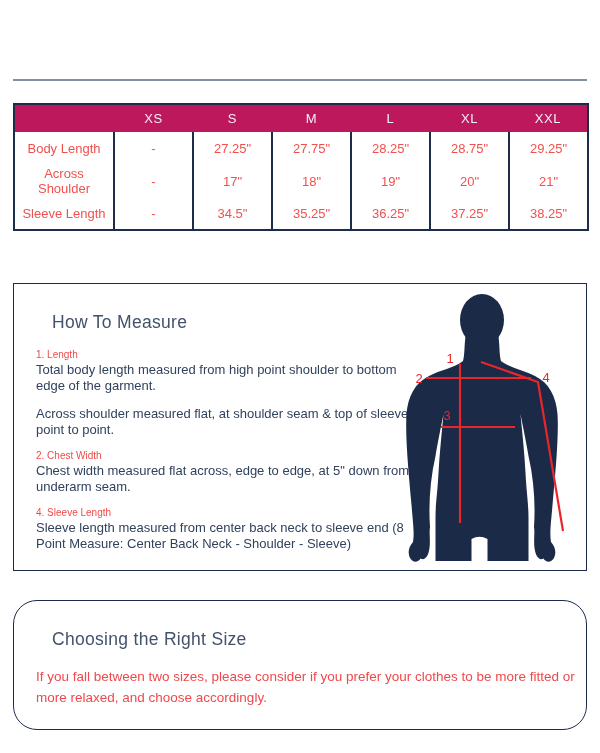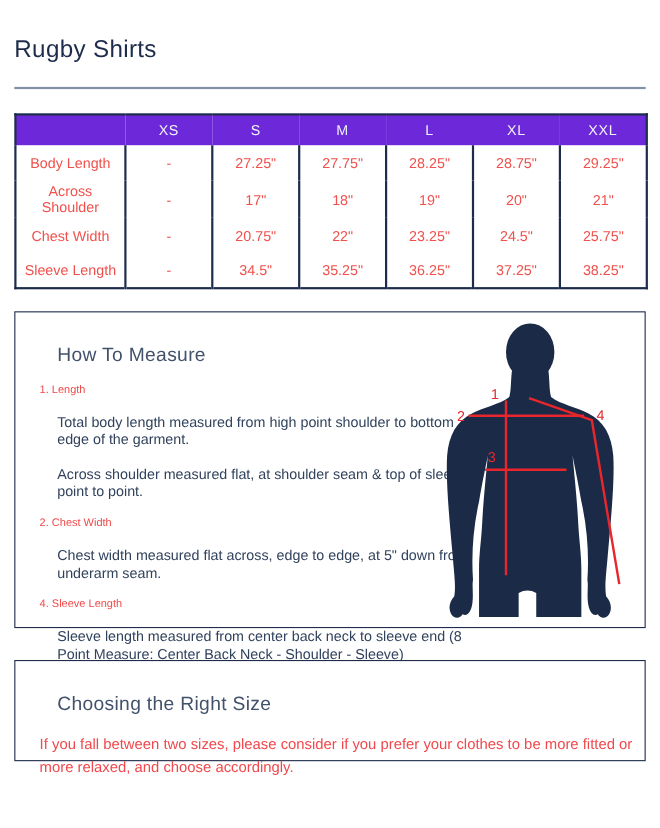--- a/index.html
+++ b/index.html
@@ -20,65 +20,64 @@
     background: #8290a3;
   }
   table.size-table {
     position: absolute; left: 13px; top: 103px; width: 574px;
     border-collapse: collapse; table-layout: fixed;
     border: 2px solid #1d2c4b;
   }
   table.size-table col.c-label { width: 100px; }
   table.size-table col.c-size { width: 79px; }
   table.size-table th {
-    background: #6d28d9; color: #eef1f6; font-weight: 300;
+    background: #be185d; color: #eef1f6; font-weight: 300;
     font-size: 13px; letter-spacing: 0.6px; height: 28px; padding: 0;
   }
   table.size-table td {
     height: 32px; padding: 2px; text-align: center;
     color: #f0514d; font-size: 13px; font-weight: 300;
   }
   table.size-table td + td { border-left: 2px solid #1d2c4b; }
   td.rowlabel { font-size: 12.5px; }
   .panel {
     position: absolute; left: 13px; width: 574px;
     border: 1.6px solid #1d2c4b; background: #ffffff;
   }
   .measure-panel { top: 283px; height: 288px; }
-  .sizing-panel { top: 600px; height: 92px; }
+  .sizing-panel { top: 600px; height: 130px; border-radius: 24px; }
   .panel-content { padding: 12px 0 0 22px; }
   .section-title {
     margin: 16px; font-size: 17.5px; font-weight: 300;
     letter-spacing: 0.3px; color: #42526b;
   }
   .m-item { margin: 13px 0 0 0; width: 378px; }
   .m-item:first-of-type { margin-top: 7px; }
   .m-item-heading {
     margin: 0 0 2px 0; font-size: 10px; font-weight: 300;
     color: #f04a4a;
   }
   .m-item-text {
-    margin: 16px; font-size: 13px; font-weight: 300; line-height: 15.5px;
+    margin: 0; font-size: 13px; font-weight: 300; line-height: 15.5px;
     color: #31425c; width: 378px;
   }
   .diagram {
     position: absolute; left: 384px; top: 3px; width: 186px; height: 282px;
   }
   .sizing-text {
     margin: 14px 0 0 0; width: 545px;
     font-size: 13.5px; font-weight: 300; line-height: 21px;
     color: #f0484c;
   }
 </style>
 </head>
 <body>
 
 <div class="page">
 
-  <h1 class="page-title">Rugby Shirts</h1>
   <div class="title-rule"></div>
 
   <table class="size-table">
     <colgroup>
       <col class="c-label">
         <col class="c-size">
         <col class="c-size">
         <col class="c-size">
       <col class="c-size">
         <col class="c-size">
@@ -106,29 +105,20 @@
         <td>29.25"</td>
       </tr>
       <tr>
         <td class="rowlabel">Across Shoulder</td>
         <td>-</td>
         <td>17"</td>
         <td>18"</td>
         <td>19"</td>
         <td>20"</td>
         <td>21"</td>
-      </tr>
-      <tr>
-        <td class="rowlabel">Chest Width</td>
-        <td>-</td>
-        <td>20.75"</td>
-        <td>22"</td>
-        <td>23.25"</td>
-        <td>24.5"</td>
-        <td>25.75"</td>
       </tr>
       <tr>
         <td class="rowlabel">Sleeve Length</td>
         <td>-</td>
         <td>34.5"</td>
         <td>35.25"</td>
         <td>36.25"</td>
         <td>37.25"</td>
         <td>38.25"</td>
       </tr>

